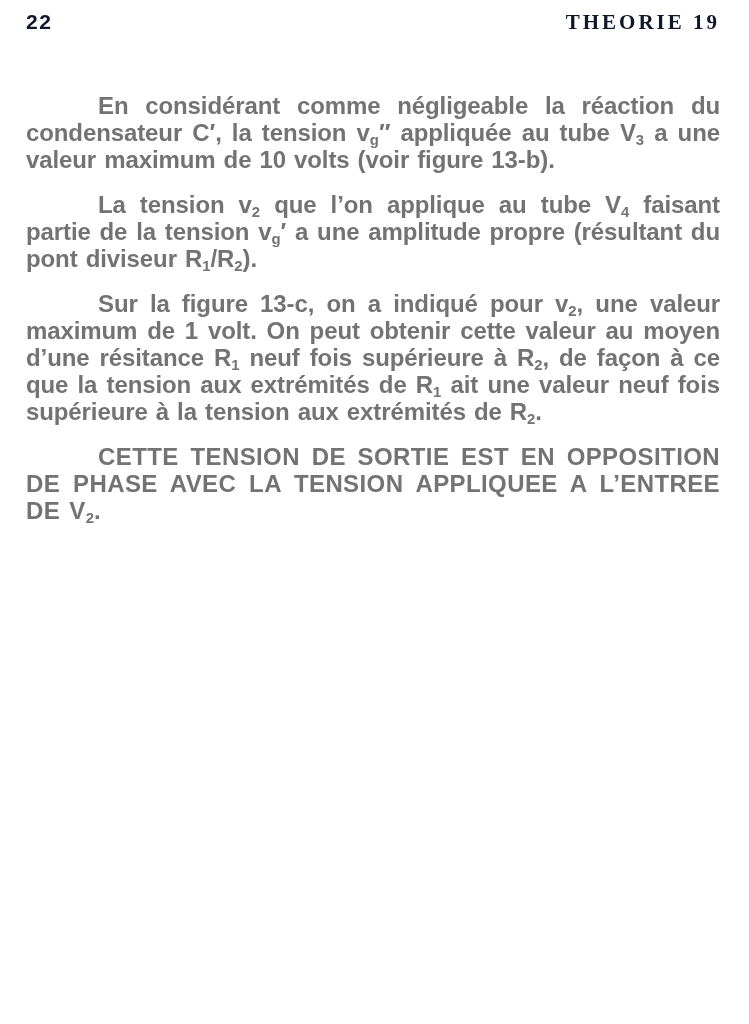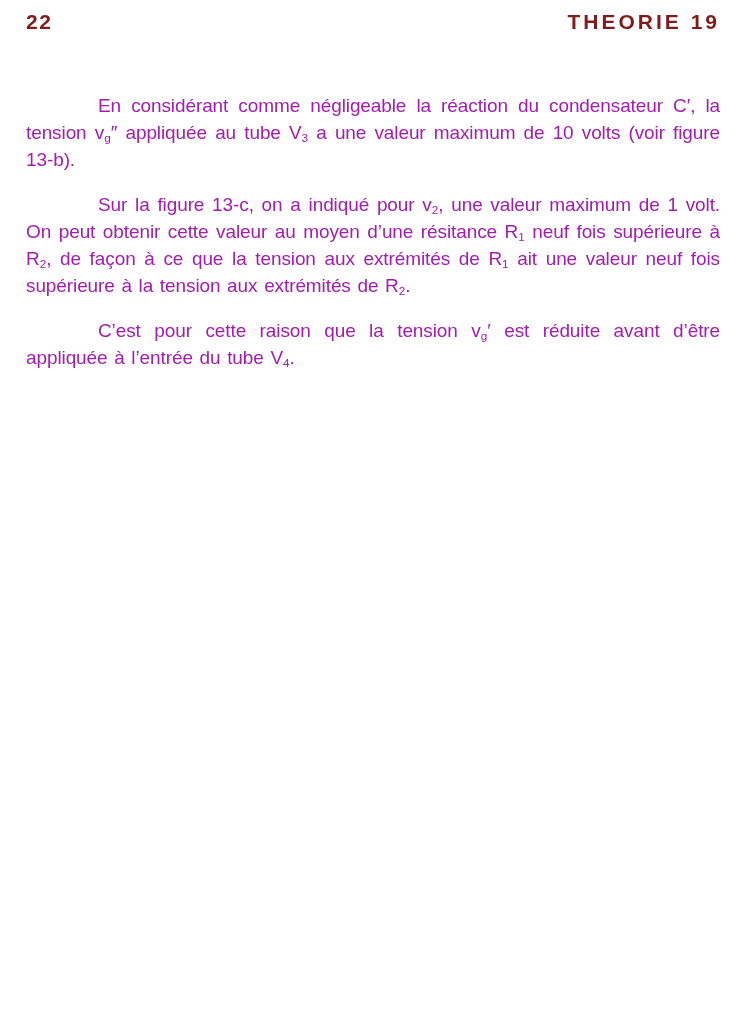--- a/index.html
+++ b/index.html
@@ -16,35 +16,35 @@
     overflow: hidden;
     position: relative;
   }
   .page-header {
     display: flex;
     justify-content: space-between;
     align-items: center;
     font-weight: 700;
     font-size: 21px;
     line-height: 24px;
-    color: #7f1d1d;
+    color: #0f172a;
   }
   .page-number { letter-spacing: 1.5px; }
-  .header-title { letter-spacing: 3px; }
+  .header-title { letter-spacing: 3px; font-family: Liberation Serif, serif; }
   .content { margin-top: 58px; }
   p.para {
-    font-size: 19px;
-    font-weight: 400;
+    font-size: 24px;
+    font-weight: 700;
     line-height: 27px;
     text-align: justify;
     text-indent: 72px;
     letter-spacing: -0.1px;
     word-spacing: 1.5px;
     margin-bottom: 18px;
-    color: #a21caf;
+    color: #737373;
   }
   p.para.caps {
     letter-spacing: 0.4px;
     word-spacing: 2px;
   }
   p.para sub {
     font-size: 0.62em;
     line-height: 0;
     vertical-align: -0.28em;
     letter-spacing: 0;
@@ -53,16 +53,17 @@
 </head>
 <body>
 
 <div class="page">
   <div class="page-header">
     <span class="page-number">22</span>
     <span class="header-title">THEORIE 19</span>
   </div>
   <div class="content">
     <p class="para">En considérant comme négligeable la réaction du condensateur C′, la tension v<sub>g</sub>″ appliquée au tube V<sub>3</sub> a une valeur maximum de 10 volts (voir figure 13-b).</p>
+    <p class="para">La tension v<sub>2</sub> que l’on applique au tube V<sub>4</sub> faisant partie de la tension v<sub>g</sub>′ a une amplitude propre (résultant du pont diviseur R<sub>1</sub>/R<sub>2</sub>).</p>
     <p class="para">Sur la figure 13-c, on a indiqué pour v<sub>2</sub>, une valeur maximum de 1 volt. On peut obtenir cette valeur au moyen d’une résitance R<sub>1</sub> neuf fois supérieure à R<sub>2</sub>, de façon à ce que la tension aux extrémités de R<sub>1</sub> ait une valeur neuf fois supérieure à la tension aux extrémités de R<sub>2</sub>.</p>
-    <p class="para">C’est pour cette raison que la tension v<sub>g</sub>′ est réduite avant d’être appliquée à l’entrée du tube V<sub>4</sub>.</p>
+    <p class="para caps">CETTE TENSION DE SORTIE EST EN OPPOSITION DE PHASE AVEC LA TENSION APPLIQUEE A L’ENTREE DE V<sub>2</sub>.</p>
   </div>
 </div>
 
 </body></html>

